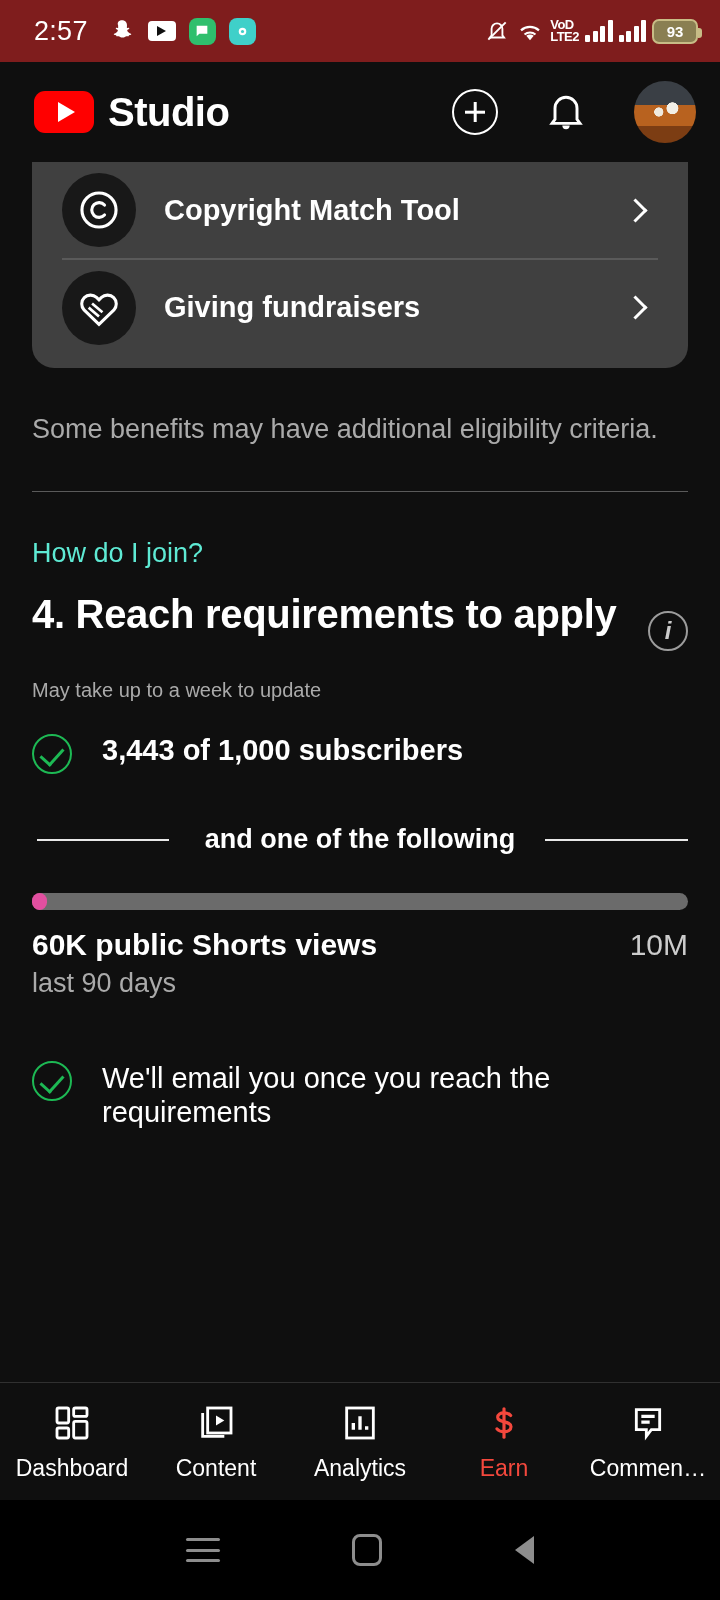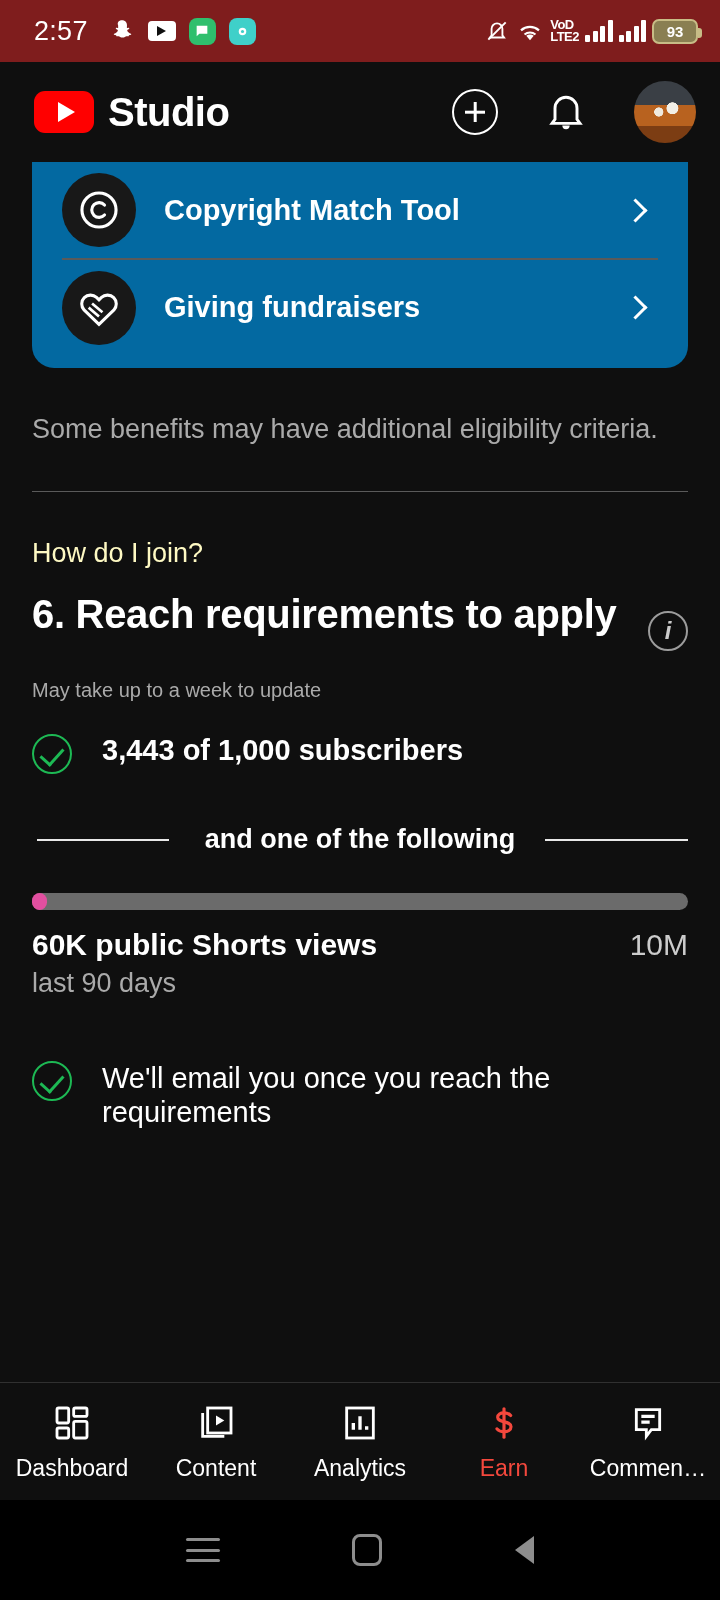--- a/index.html
+++ b/index.html
@@ -79,35 +79,35 @@
       radial-gradient(circle at 40% 50%, #efeadf 0 9%, transparent 10%),
       linear-gradient(180deg,#3a3f45 0 38%, #b8621f 38% 72%, #7c3d13 72% 100%);
   }
 
   
   .content{
     position:absolute;top:162px;left:0;right:0;bottom:218px;
     background:#0f0f0f;overflow:hidden;
   }
   .card{
-    margin:0 32px;background:#0369a1;border-radius:0 0 22px 22px;
+    margin:0 32px;background:#404040;border-radius:0 0 22px 22px;
     padding:0 0 12px 0;
   }
   .card-row{display:flex;align-items:center;padding:0 30px;height:96px;}
   .row-ico{width:74px;height:74px;border-radius:50%;background:#181818;
     display:flex;align-items:center;justify-content:center;flex:none;}
   .row-label{flex:1;margin-left:28px;color:#fff;font-size:29px;font-weight:bold;}
   .chev{width:17px;height:17px;border-right:3.4px solid #fff;border-top:3.4px solid #fff;
     transform:rotate(45deg);margin-right:14px;}
   .card-sep{height:1.5px;background:#5a5a5a;margin:0 30px;}
 
   .note{color:#aaa;font-size:27px;padding:46px 32px 0;}
   .hr{height:1.5px;background:#5a5a5a;margin:46px 32px 0;}
 
-  .q{color:#fef9c3;font-size:27px;padding:46px 32px 0;}
+  .q{color:#5eead4;font-size:27px;padding:46px 32px 0;}
   .step-wrap{display:flex;align-items:flex-start;padding:22px 32px 0;}
   .step-title{flex:1;color:#fff;font-size:40px;font-weight:bold;line-height:1.17;
     letter-spacing:-.3px;padding-right:26px;}
   .info-ico{width:40px;height:40px;border:2.2px solid #9c9c9c;border-radius:50%;
     color:#ccc;font-size:24px;font-weight:bold;display:flex;align-items:center;
     justify-content:center;flex:none;margin-top:20px;font-style:italic;}
 
   .subnote{color:#aaa;font-size:20px;padding:28px 32px 0;}
 
   .check-row{display:flex;align-items:flex-start;padding:32px 32px 0;}
@@ -259,21 +259,21 @@
       <div class="chev"></div>
     </div>
   </div>
 
   <div class="note">Some benefits may have additional eligibility criteria.</div>
   <div class="hr"></div>
 
   <div class="q">How do I join?</div>
 
   <div class="step-wrap">
-    <div class="step-title">6. Reach requirements to apply</div>
+    <div class="step-title">4. Reach requirements to apply</div>
     <div class="info-ico">i</div>
   </div>
 
   <div class="subnote">May take up to a week to update</div>
 
   <div class="check-row">
     <div class="chk"></div>
     <div class="check-text">3,443 of 1,000 subscribers</div>
   </div>
 

